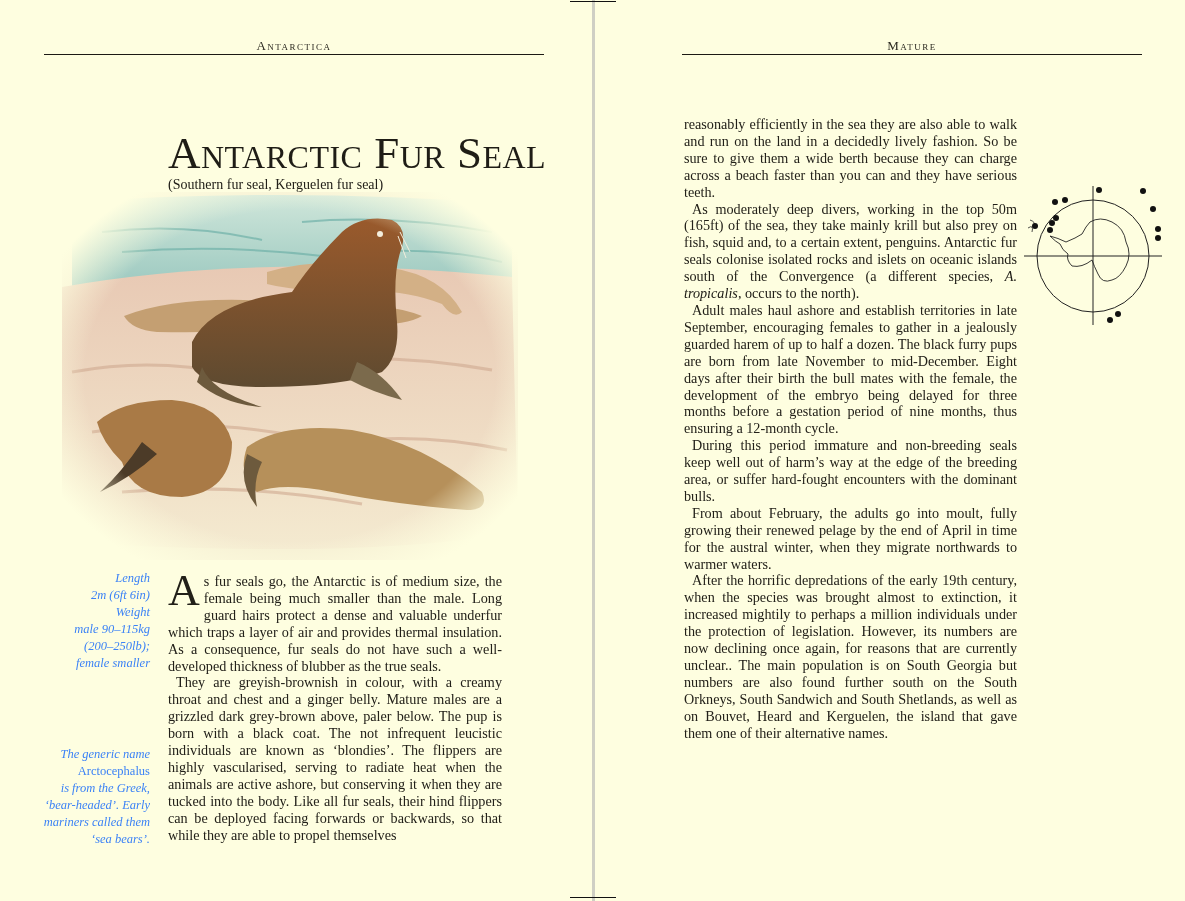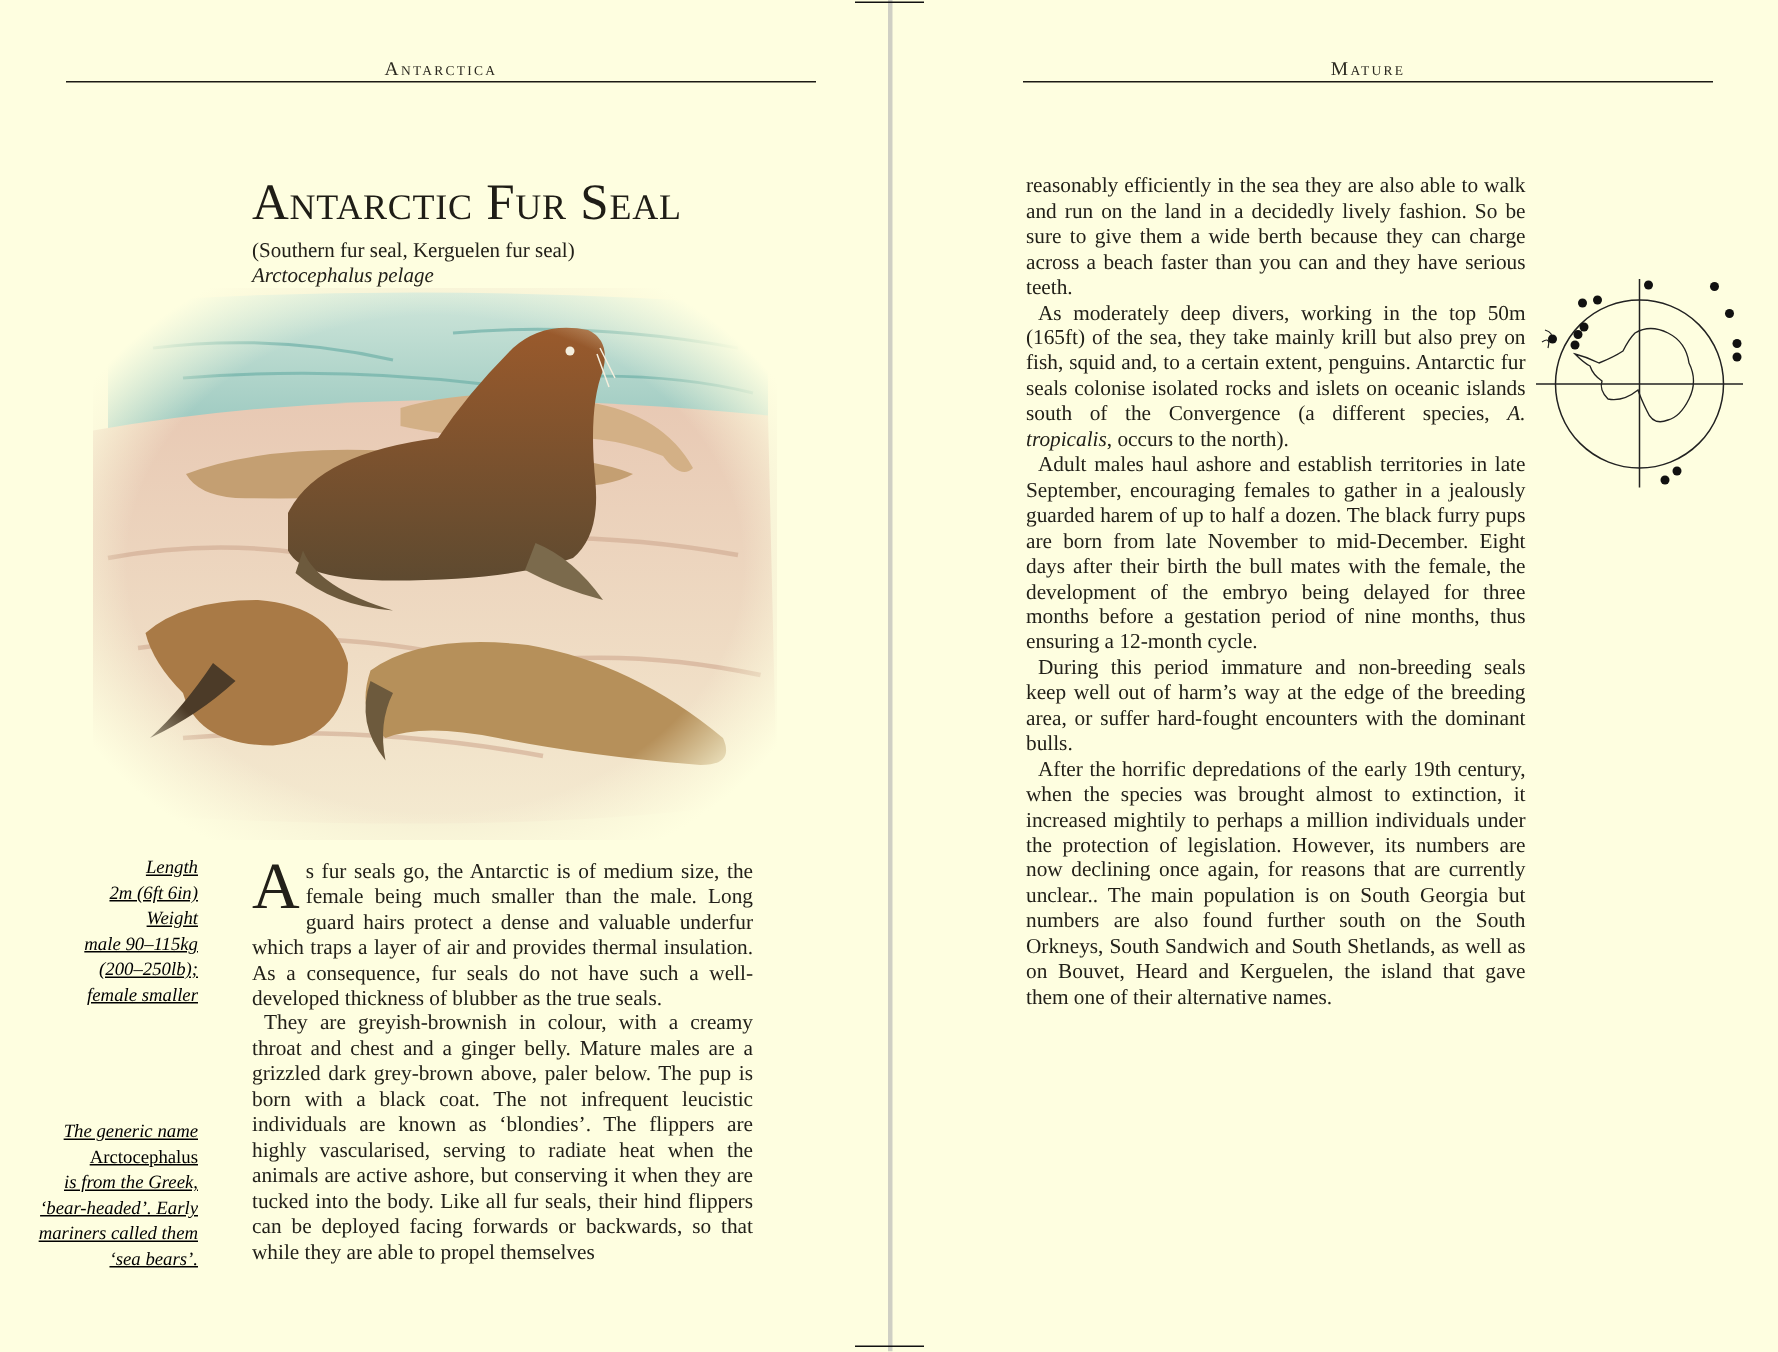--- a/index.html
+++ b/index.html
@@ -19,33 +19,33 @@
   .running-head {
     position: absolute; top: 38px; height: 16px;
     font-size: 13px; letter-spacing: 1.5px; text-align: center;
     font-variant: small-caps; color: #2b2920;
   }
   .head-rule { position: absolute; top: 54px; height: 1px; background: #1c1a14; }
 
   
   .title-block { position: absolute; left: 168px; top: 118px; }
   .title {
-    font-size: 34px; font-variant: small-caps; letter-spacing: 0.5px;
-    color: #1f1d16; line-height: 36px; white-space: nowrap;
+    font-size: 45px; font-variant: small-caps; letter-spacing: 0.5px;
+    color: #1f1d16; line-height: 36px; white-space: nowrap; margin-top: 17px;
   }
   .subtitle { font-size: 14px; line-height: 17px; margin-top: 5px; }
   .latin { font-size: 14px; font-style: italic; line-height: 17px; }
 
   .illustration {
     position: absolute; left: 62px; top: 192px; width: 456px; height: 368px;
   }
 
   .sidenote {
-    position: absolute; left: 22px; width: 110px; text-align: right;
-    font-size: 12.5px; line-height: 17px; font-style: italic; color: #000000; text-decoration: underline;
+    position: absolute; left: 40px; width: 110px; text-align: right;
+    font-size: 12.5px; line-height: 17px; font-style: italic; color: #3b82f6;
   }
   .sidenote .roman { font-style: normal; }
 
   .body-text {
     position: absolute; font-size: 14.2px; line-height: 16.9px;
     text-align: justify; color: #222019;
   }
   .body-text p { margin: 0; text-indent: 8px; }
   .body-text p.noindent { text-indent: 0; }
   .dropcap {
@@ -146,20 +146,21 @@
 
 <div>
   <div class="running-head" style="left:682px;width:460px;">Mature</div>
   <div class="head-rule" style="left:682px;width:460px;"></div>
 
   <div class="body-text" style="left:684px;top:116px;width:333px;">
     <p class="noindent">reasonably efficiently in the sea they are also able to walk and run on the land in a decidedly lively fashion. So be sure to give them a wide berth because they can charge across a beach faster than you can and they have serious teeth.</p>
     <p><span>As moderately deep divers, working in the top 50m (165ft) of the sea, they take mainly krill but also prey on fish, squid and, to a certain extent, penguins. Antarctic fur seals colonise isolated rocks and islets on oceanic islands south of the Convergence (a different species, </span><i>A. tropicalis</i><span>, occurs to the north).</span></p>
     <p>Adult males haul ashore and establish territories in late September, encouraging females to gather in a jealously guarded harem of up to half a dozen. The black furry pups are born from late November to mid-December. Eight days after their birth the bull mates with the female, the development of the embryo being delayed for three months before a gestation period of nine months, thus ensuring a 12-month cycle.</p>
     <p>During this period immature and non-breeding seals keep well out of harm’s way at the edge of the breeding area, or suffer hard-fought encounters with the dominant bulls.</p>
+    <p>From about February, the adults go into moult, fully growing their renewed pelage by the end of April in time for the austral winter, when they migrate northwards to warmer waters.</p>
     <p>After the horrific depredations of the early 19th century, when the species was brought almost to extinction, it increased mightily to perhaps a million individuals under the protection of legislation. However, its numbers are now declining once again, for reasons that are currently unclear.. The main population is on South Georgia but numbers are also found further south on the South Orkneys, South Sandwich and South Shetlands, as well as on Bouvet, Heard and Kerguelen, the island that gave them one of their alternative names.</p>
   </div>
 
   <svg class="range-map" viewBox="0 0 165 170">
     <circle cx="73" cy="86" r="56" fill="none" stroke="#222" stroke-width="1"></circle>
     <line x1="4" y1="86" x2="142" y2="86" stroke="#222" stroke-width="1"></line>
     <line x1="73" y1="16" x2="73" y2="155" stroke="#222" stroke-width="1"></line>
     <path d="M70 52 Q80 46 92 52 Q104 58 106 72 Q112 84 106 96 Q100 108 92 110 Q82 114 78 104 Q74 96 72 90 Q62 98 52 96 Q46 90 48 84 Q42 80 40 74 Q36 72 30 66 Q38 68 46 72 Q56 68 62 64 Q66 56 70 52 Z" fill="none" stroke="#222" stroke-width="0.9"></path>
     <path d="M8 58 Q14 54 12 62 M10 50 Q16 52 14 56" stroke="#222" fill="none" stroke-width="0.8"></path>
     <g fill="#111">

